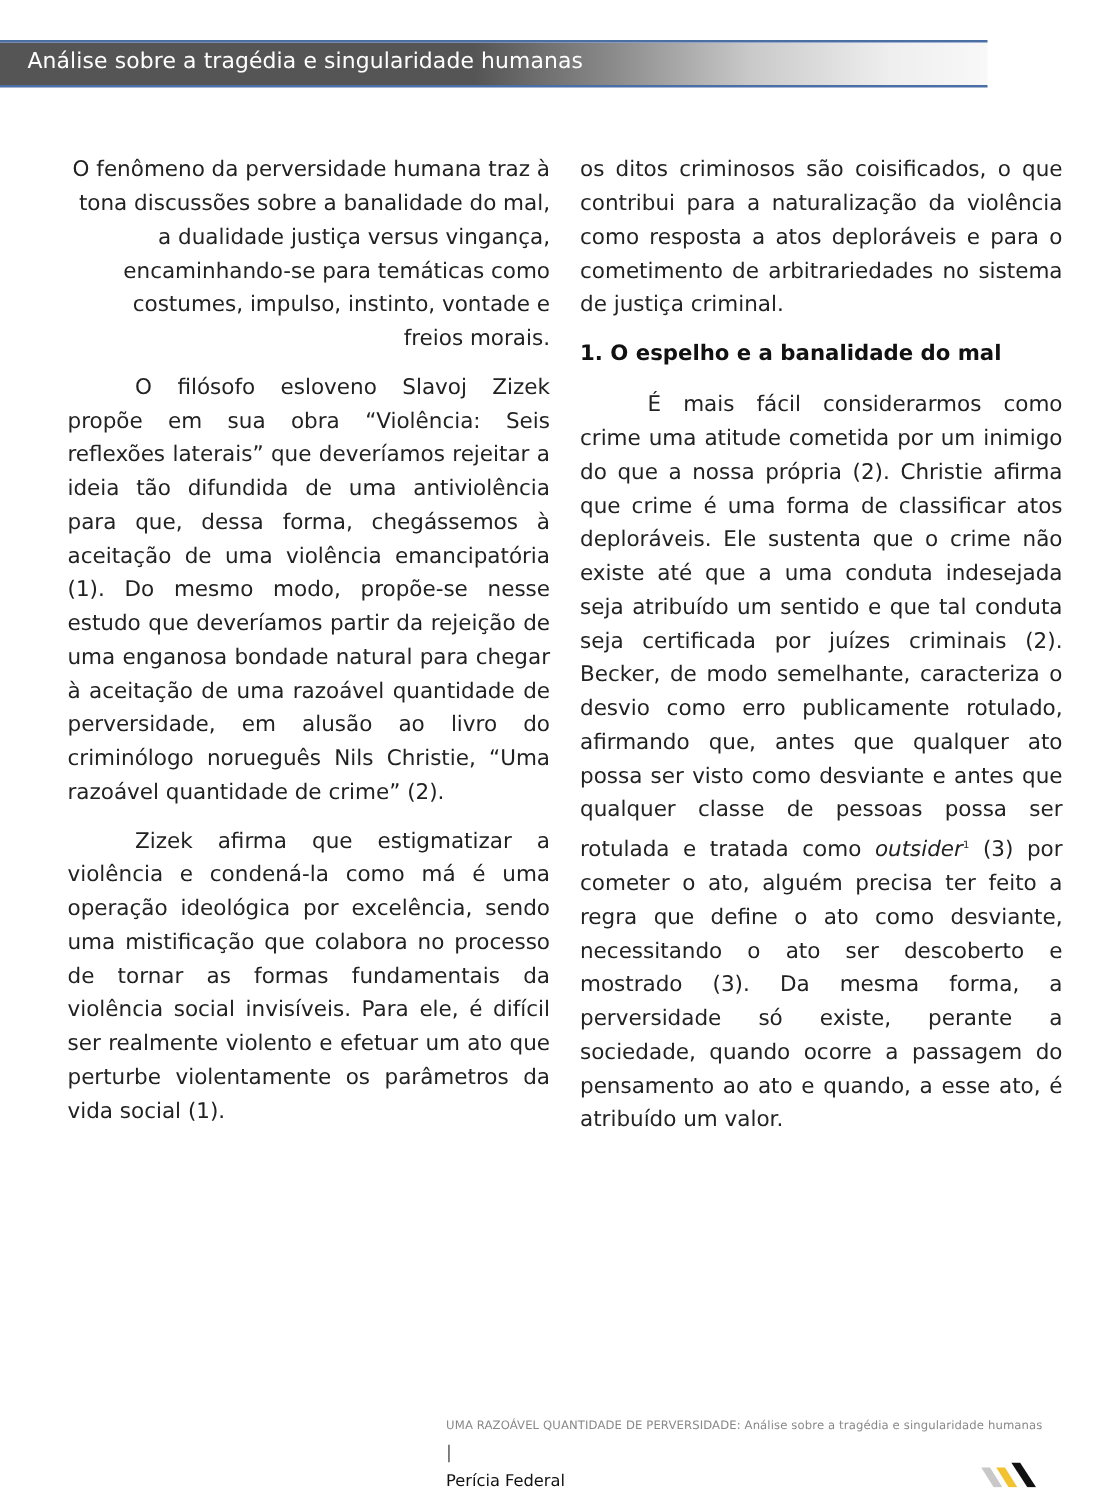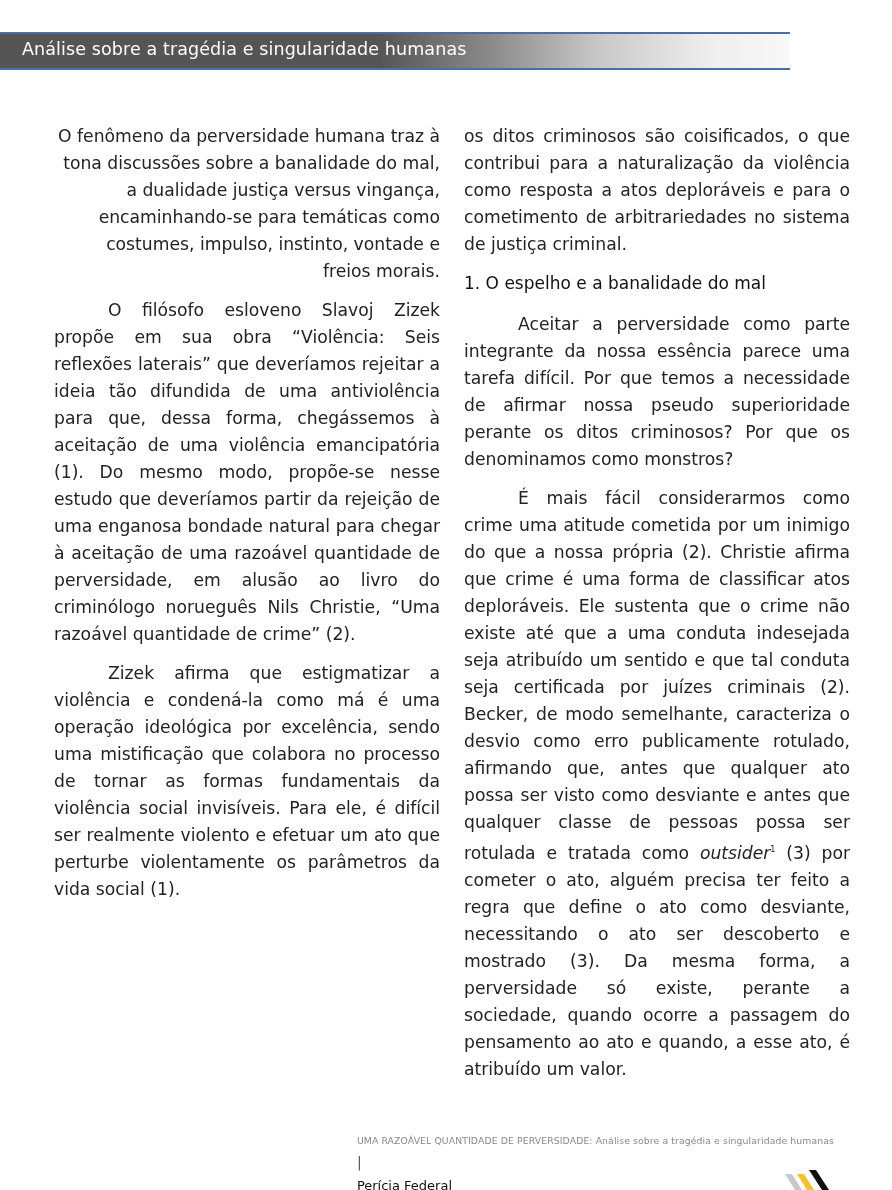--- a/index.html
+++ b/index.html
@@ -10,21 +10,21 @@
   .header-band::after{content:"";position:absolute;left:0;right:0;top:-2px;bottom:-2px;
     border-top:2px solid transparent;border-bottom:2px solid transparent;
     background:linear-gradient(to right,rgba(255,255,255,0) 55%,rgba(255,255,255,0.0) 100%);}
   .header-title{position:absolute;left:22px;top:5px;font-size:17.5px;color:#fff;letter-spacing:0.1px;white-space:nowrap;}
   .col{position:absolute;top:123px;width:386px;font-size:17.2px;line-height:27px;color:#222;}
   .col.left{left:54px;}
   .col.right{left:464px;}
   .col p{margin:0 0 12px 0;text-align:justify;text-indent:54px;hyphens:manual;}
   .col p.centered{text-align:right;text-indent:0;}
   .col p.noindent{text-indent:0;}
-  .section-heading{font-weight:normal;font-size:17px;margin:6px 0 14px 0;color:#111;text-indent:0;}
+  .section-heading{font-weight:bold;font-size:17px;margin:6px 0 14px 0;color:#111;text-indent:0;}
   .footer{position:absolute;top:1135px;right:58px;white-space:nowrap;display:flex;align-items:baseline;gap:8px;flex-direction:column;}
   .footer-ref{font-size:9.3px;color:#888;letter-spacing:0.1px;}
   .footer-sep{font-size:14px;color:#555;}
   .footer-brand{font-size:13px;font-weight:normal;color:#111;}
   .footer-page{font-size:12px;color:#333;}
   .logo{position:absolute;left:783px;top:1170px;width:50px;height:20px;}
 </style>
 </head>
 <body>
 
@@ -34,21 +34,20 @@
 
 <div class="col left">
   <p class="centered">O fenômeno da perversidade humana traz à tona discussões sobre a banalidade do mal, a dualidade justiça versus vingança, encaminhando-se para temáticas como costumes, impulso, instinto, vontade e freios morais.</p>
   <p>O filósofo esloveno Slavoj Zizek propõe em sua obra “Violência: Seis reflexões laterais” que deveríamos rejeitar a ideia tão difundida de uma antiviolência para que, dessa forma, chegássemos à aceitação de uma violência emancipatória (1). Do mesmo modo, propõe-se nesse estudo que deveríamos partir da rejeição de uma enganosa bondade natural para chegar à aceitação de uma razoável quantidade de perversidade, em alusão ao livro do criminólogo norueguês Nils Christie, “Uma razoável quantidade de crime” (2).</p>
   <p>Zizek afirma que estigmatizar a violência e condená-la como má é uma operação ideológica por excelência, sendo uma mistificação que colabora no processo de tornar as formas fundamentais da violência social invisíveis. Para ele, é difícil ser realmente violento e efetuar um ato que perturbe violentamente os parâmetros da vida social (1).</p>
 </div>
 
 <div class="col right">
   <p class="noindent">os ditos criminosos são coisificados, o que contribui para a naturalização da violência como resposta a atos deploráveis e para o cometimento de arbitrariedades no sistema de justiça criminal.</p>
   <div class="section-heading">1. O espelho e a banalidade do mal</div>
-  <p>Aceitar a perversidade como parte integrante da nossa essência parece uma tarefa difícil. Por que temos a necessidade de afirmar nossa pseudo superioridade perante os ditos criminosos? Por que os denominamos como monstros?</p>
   <p><span>É mais fácil considerarmos como crime uma atitude cometida por um inimigo do que a nossa própria (2). Christie afirma que crime é uma forma de classificar atos deploráveis. Ele sustenta que o crime não existe até que a uma conduta indesejada seja atribuído um sentido e que tal conduta seja certificada por juízes criminais (2). Becker, de modo semelhante, caracteriza o desvio como erro publicamente rotulado, afirmando que, antes que qualquer ato possa ser visto como desviante e antes que qualquer classe de pessoas possa ser rotulada e tratada como </span><em>outsider</em><sup style="font-size:8px;">1</sup><span> (3) por cometer o ato, alguém precisa ter feito a regra que define o ato como desviante, necessitando o ato ser descoberto e mostrado (3).  Da mesma forma, a perversidade só existe, perante a sociedade, quando ocorre a passagem do pensamento ao ato e quando, a esse ato, é atribuído um valor.</span></p>
 </div>
 
 <div class="footer">
   <span class="footer-ref">UMA RAZOÁVEL QUANTIDADE DE PERVERSIDADE: Análise sobre a tragédia e singularidade humanas</span>
   <span class="footer-sep">|</span>
   <span class="footer-brand">Perícia Federal</span>
   <span class="footer-sep">|</span>
   <span class="footer-page">29</span>
 </div>

